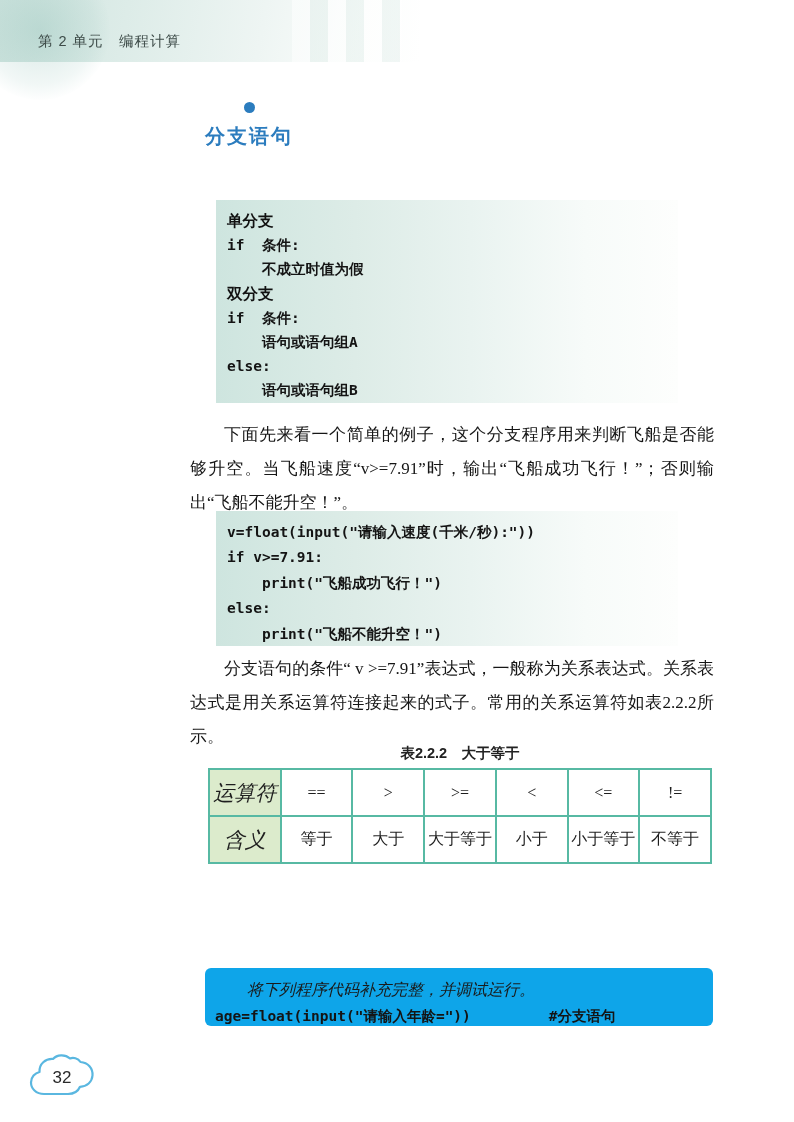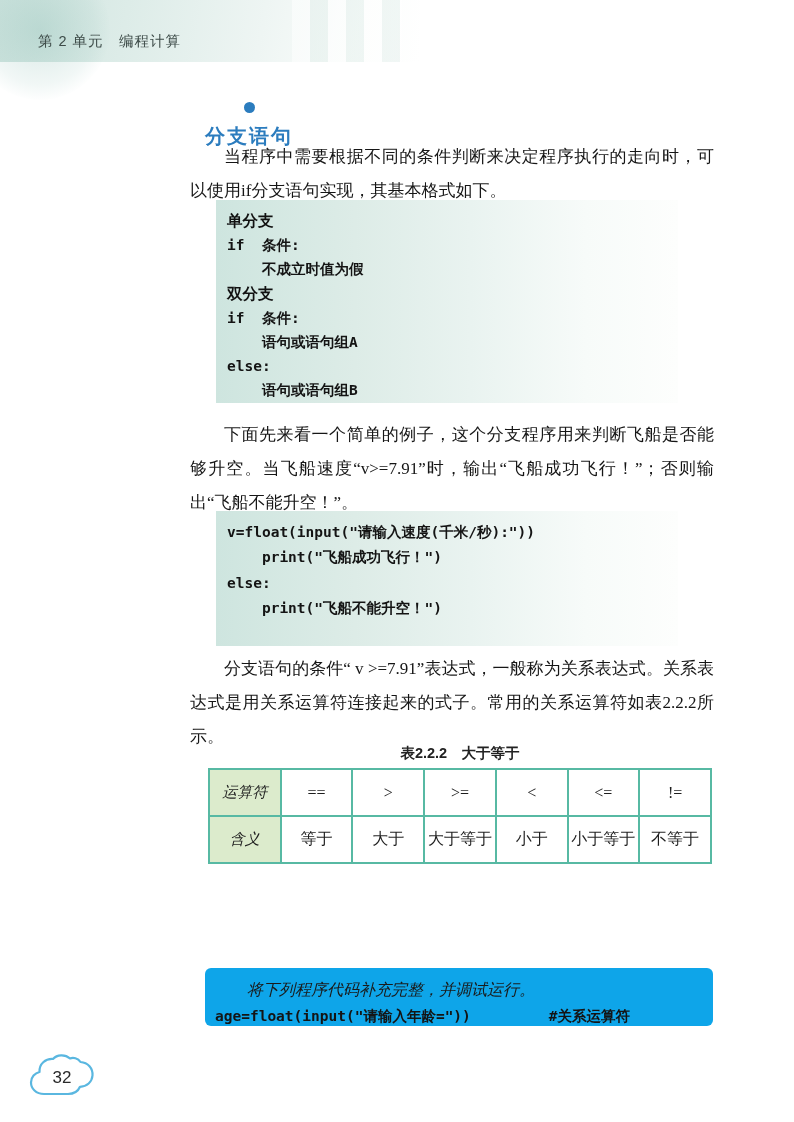--- a/index.html
+++ b/index.html
@@ -138,21 +138,21 @@
     text-align: center;
     vertical-align: middle;
     font-size: 16px;
     background: #ffffff;
     height: 47px;
   }
   .op-table td.rowhead {
     background: #dcebcc;
     font-family: "Liberation Serif", serif;
     font-style: italic;
-    font-size: 15px;
+    font-size: 21px;
   }
 
   
   .exercise-panel {
     position: absolute;
     left: 205px; top: 968px;
     width: 508px; height: 58px;
     background: #0ea5e9;
     border-radius: 6px;
     padding: 8px 0 0 10px;
@@ -190,37 +190,37 @@
 <div class="page">
 
   <div class="header-band"></div>
   <div class="header-title">第 2 单元　编程计算</div>
 
   <div class="section-title-row">
     <span class="bullet-dot"></span>
     <span class="section-title">分支语句</span>
   </div>
 
-  <div class="para p1">当程序中需要根据不同的条件判断来决定程序执行的走向时，可以使用if分支语句实现，其基本格式如下。</div>
 
   <div class="panel-grad syntax-panel">
     <div class="syntax-label">单分支</div>
     <div class="code-line">if  条件:</div>
     <div class="code-line">    不成立时值为假</div>
     <div class="syntax-label">双分支</div>
     <div class="code-line">if  条件:</div>
     <div class="code-line">    语句或语句组A</div>
     <div class="code-line">else:</div>
     <div class="code-line">    语句或语句组B</div>
   </div>
 
   <div class="para p2">下面先来看一个简单的例子，这个分支程序用来判断飞船是否能够升空。当飞船速度“v&gt;=7.91”时，输出“飞船成功飞行！”；否则输出“飞船不能升空！”。</div>
 
   <div class="panel-grad code-panel">
     <div class="code-line">v=float(input("请输入速度(千米/秒):"))</div>
+    <div class="code-line">if v&gt;=7.91:</div>
     <div class="code-line">    print("飞船成功飞行！")</div>
     <div class="code-line">else:</div>
     <div class="code-line">    print("飞船不能升空！")</div>
   </div>
 
   <div class="para p3">分支语句的条件“ v &gt;=7.91”表达式，一般称为关系表达式。关系表达式是用关系运算符连接起来的式子。常用的关系运算符如表2.2.2所示。</div>
 
   <div class="table-caption">表2.2.2　大于等于</div>
   <table class="op-table">
     <tbody>
@@ -243,21 +243,21 @@
       <td>不等于</td>
     </tr>
   </tbody>
     </table>
 
 
   <div class="exercise-panel">
     <div class="exercise-instruction">将下列程序代码补充完整，并调试运行。</div>
     <div class="exercise-code-row">
       <span class="code-line">age=float(input("请输入年龄="))</span>
-      <span class="code-line exercise-comment">#关系运算符</span>
+      <span class="code-line exercise-comment">#分支语句</span>
     </div>
   </div>
 
   <div class="cloud-wrap">
     <svg width="72" height="56" viewBox="0 0 72 56">
       <path d="M18 44
                C 10 44, 5 38.5, 5 32.5
                C 5 27, 9 23, 13.5 22
                C 13 14, 19.5 8.5, 27 9
                C 31 4.5, 39 4, 44 8.5

